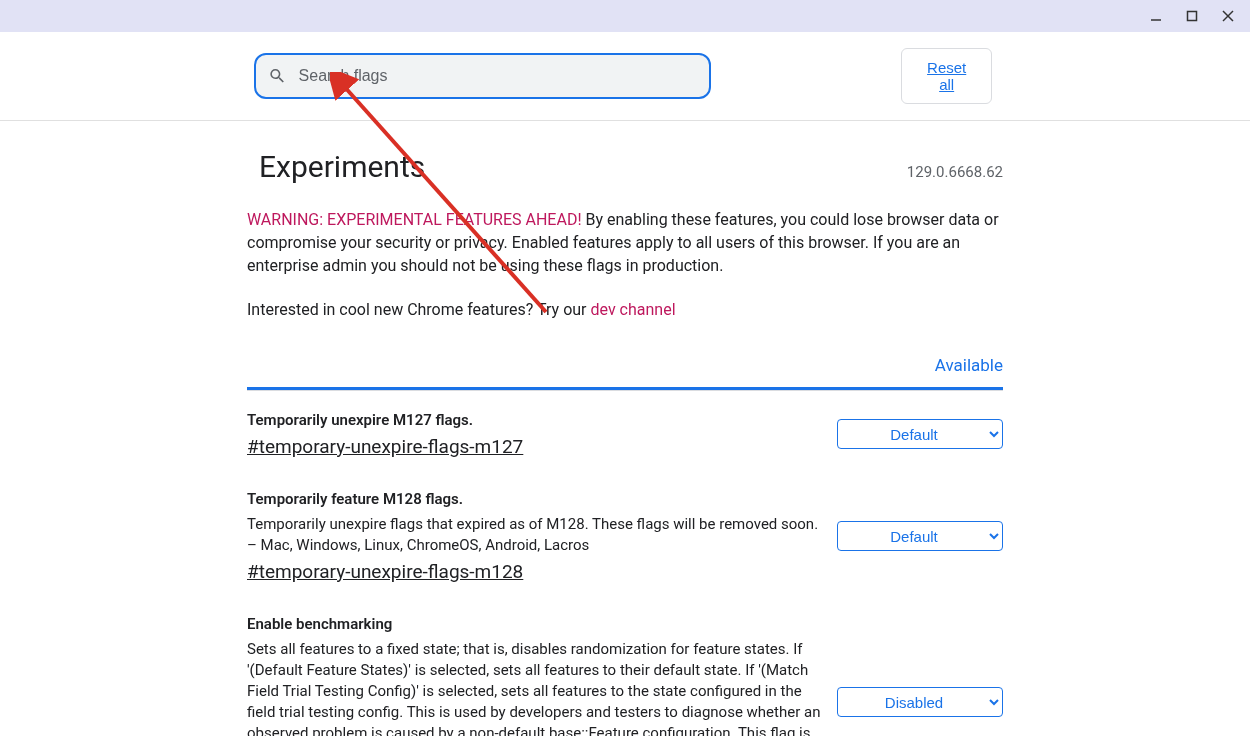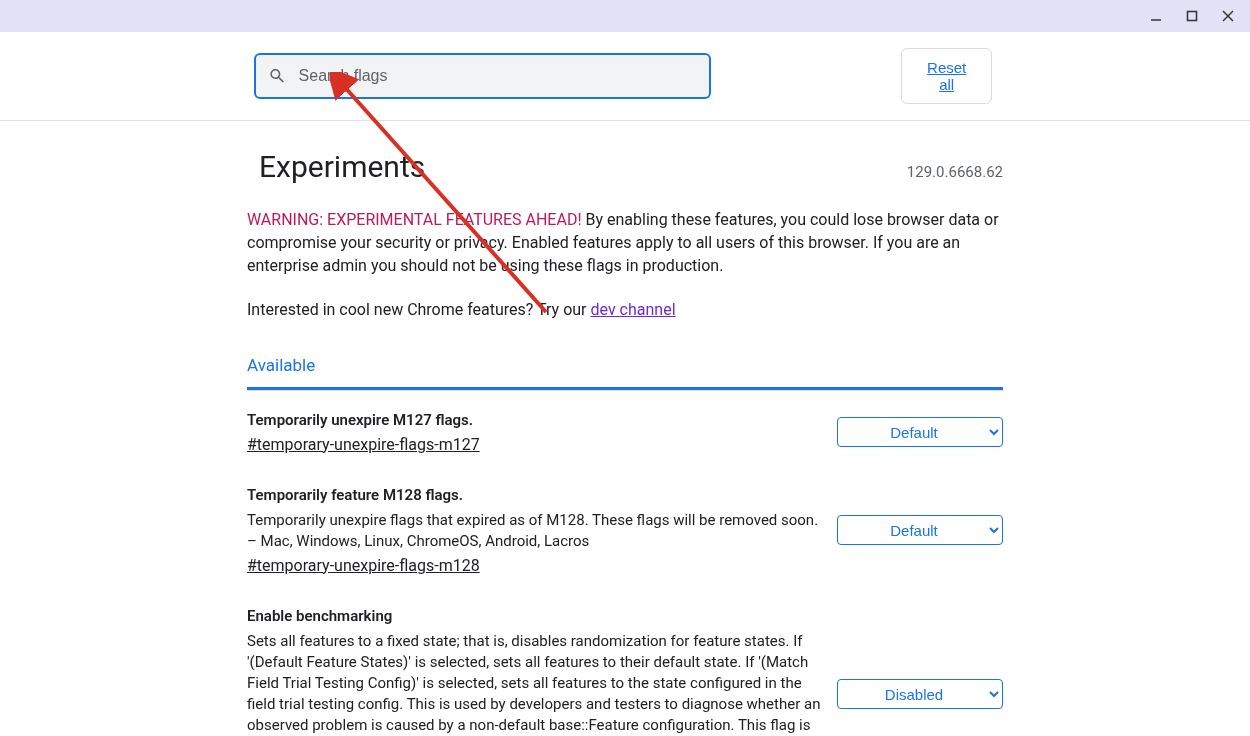--- a/index.html
+++ b/index.html
@@ -45,21 +45,21 @@
       padding: 16px 0 16px 0;
       border-bottom: 1px solid #e0e0e0;
       gap: 190px;
     }
     .search-container {
       display: flex;
       align-items: center;
       width: 470px;
       height: 46px;
       border: 2px solid #1a73e8;
-      border-radius: 6px;
+      border-radius: 12px;
       background: #f1f3f4;
       padding: 0 12px;
       margin-left: 254px;
     }
     .search-container svg {
       width: 20px;
       height: 20px;
       fill: #5f6368;
       margin-right: 12px;
     }
@@ -113,31 +113,30 @@
     .warning-prefix {
       color: #be185d;
       font-weight: 400;
     }
     .interested {
       font-size: 16px;
       color: #202124;
       margin-bottom: 24px;
     }
     .dev-link {
-      color: #6d28d9;
-      text-decoration: underline;
+      color: #be185d;
       cursor: pointer;
     }
     .tabs {
       display: flex;
       border-bottom: 1px solid #dadce0;
     }
     .tab {
       flex: 1;
-      text-align: left;
+      text-align: right;
       padding: 12px 0;
       font-size: 17px;
       cursor: pointer;
       color: #5f6368;
       border-bottom: 3px solid transparent;
     }
     .tab.active {
       color: #1a73e8;
       border-bottom: 3px solid #1a73e8;
     }
@@ -155,21 +154,21 @@
       color: #202124;
       margin-bottom: 6px;
     }
     .flag-desc {
       font-size: 15px;
       color: #202124;
       line-height: 1.4;
       margin-bottom: 4px;
     }
     .flag-hash {
-      font-size: 16px;
+      font-size: 19px;
       color: #202124;
       text-decoration: underline;
       cursor: pointer;
       display: inline-block;
     }
     .flag-select {
       width: 166px;
       height: 30px;
       border: 1px solid #1a73e8;
       border-radius: 4px;

